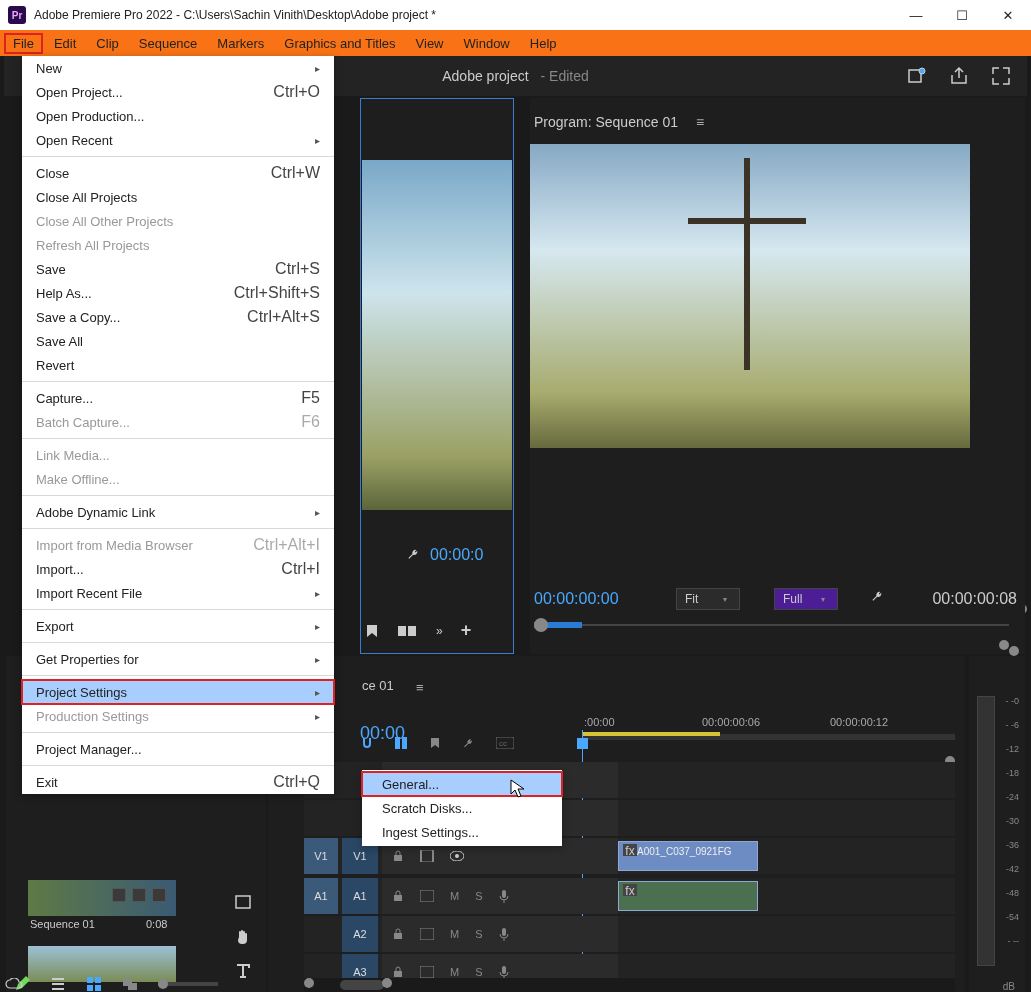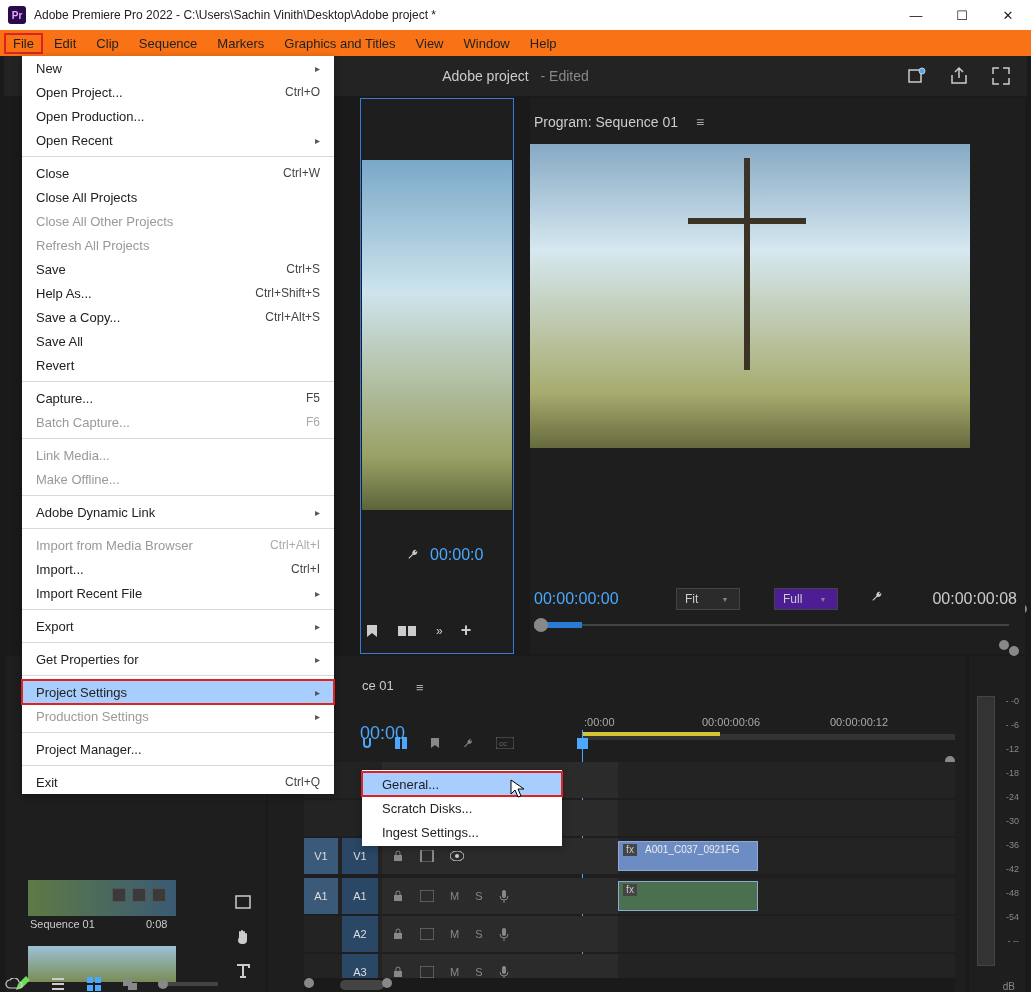--- a/index.html
+++ b/index.html
@@ -14,21 +14,21 @@
   .menu-item.active { border:2px solid #d22; padding:1px 7px; }
   .workspace { position:relative; height:936px; background:#1a1a1a; }
   .tabbar-top { position:absolute; left:4px; top:0; right:4px; height:40px; background:#232323; display:flex; align-items:center; padding:0 20px; color:#ccc; font-size:14px; }
   .tabbar-top .prj { margin-left:auto; margin-right:auto; }
   .tabbar-top .muted { color:#888; margin-left:8px; }
   .tabbar-top .right-icons { position:absolute; right:16px; display:flex; gap:22px; }
   .icon-btn { width:20px; height:20px; fill:#ccc; stroke:#ccc; }
   .file-menu { position:absolute; left:22px; top:0; width:312px; background:#fff; box-shadow:0 2px 8px rgba(0,0,0,0.3); z-index:100; }
   .fm-item { height:24px; display:flex; align-items:center; padding:0 14px; font-size:13px; color:#222; position:relative;}
   .fm-item.disabled { color:#999; }
-  .fm-item .shortcut { margin-left:auto; color:#444; font-size:12px;}
+  .fm-item .shortcut { margin-left:auto; color:#444; font-size:16px;}
   .fm-item.disabled .shortcut { color:#aaa; }
   .fm-item .chev { margin-left:auto; font-size:10px; color:#555;}
   .fm-sep { height:1px; background:#d8d8d8; margin:4px 0;}
   .fm-item.highlight { background:#a8ceff; outline:2px solid #d22; outline-offset:-1px; }
   .submenu { position:absolute; left:362px; top:714px; width:200px; background:#fff; box-shadow:0 2px 8px rgba(0,0,0,0.3); z-index:101; padding:2px 0;}
   .sm-item { height:24px; display:flex; align-items:center; padding:0 20px; font-size:13px; color:#222; }
   .sm-item.highlight { background:#a8ceff; outline:2px solid #d22; outline-offset:-1px;}
   .cursor-icon { position:absolute; left:510px; top:723px; z-index:200; }
   .source-panel { position:absolute; left:360px; top:42px; width:154px; height:556px; background:#1e1e1e; border:1px solid #3b7bd4; }
   .source-preview { position:absolute; left:362px; top:104px; width:150px; height:350px; background:linear-gradient(#7aa8c8 0%,#cde4ec 38%,#9aa064 85%,#5c653a 100%);}
@@ -75,21 +75,21 @@
   .playhead-head { position:absolute; left:-5px; top:8px; width:11px; height:11px; background:#4aa8ff;}
   .track-row { position:absolute; left:36px; right:10px; height:36px; background:#232323;}
   .track-row.v3 { top:106px;} .track-row.v2 { top:144px;} .track-row.v1 { top:182px;}
   .track-row.a1 { top:222px;} .track-row.a2 { top:260px;} .track-row.a3 { top:298px;}
   .src-patch { position:absolute; left:0; width:34px; height:100%; background:#3b5a7a; display:flex; align-items:center; justify-content:center; font-size:11px; color:#ddd;}
   .trk-label { position:absolute; left:38px; width:36px; height:100%; background:#2a4766; display:flex; align-items:center; justify-content:center; font-size:11px; color:#ddd;}
   .trk-ctrl { position:absolute; left:78px; width:236px; height:100%; background:#2b2b2b; display:flex; align-items:center; gap:16px; padding-left:10px; color:#888; font-size:11px;}
   .clip { position:absolute; height:30px; top:3px; background:#6d8cc4; border:1px solid #8fa8d6; font-size:10px; color:#eee; padding:2px 4px; overflow:hidden;}
   .clip.video { left:314px; width:140px; }
   .clip.audio { left:314px; width:140px; height:30px; background:#4a7050;}
-  .clip .fx { display:inline-block; width:14px; height:12px; background:#444; font-size:10px; color:#ccc; text-align:center; margin-right:8px;}
+  .clip .fx { display:inline-block; width:14px; height:12px; background:#444; font-size:12px; color:#ccc; text-align:center; margin-right:0;}
   .tl-scroll { position:absolute; left:36px; right:10px; bottom:4px; height:14px; background:#1a1a1a;}
   .tl-scroll-thumb { position:absolute; left:36px; width:44px; height:10px; top:2px; background:#444; border-radius:5px;}
   .tl-scroll-knob { width:10px; height:10px; background:#888; border-radius:5px; position:absolute;}
   .audio-meter { position:absolute; right:6px; top:600px; width:56px; height:340px; background:#1e1e1e; padding:8px 4px;}
   .meter-scale { position:absolute; right:6px; top:40px; display:flex; flex-direction:column; gap:14px; font-size:9px; color:#888; text-align:right;}
   .meter-bars { position:absolute; left:8px; top:40px; width:18px; height:270px; background:linear-gradient(#333 0%,#333 100%); border:1px solid #444;}
   .meter-db { position:absolute; bottom:4px; right:10px; font-size:10px; color:#888;}
   .cc-logo { position:absolute; left:4px; bottom:2px; width:20px; height:12px; }
   .lock-svg { width:12px; height:12px; fill:#888;}
   .eye-svg { width:14px; height:10px; fill:#ccc;}

